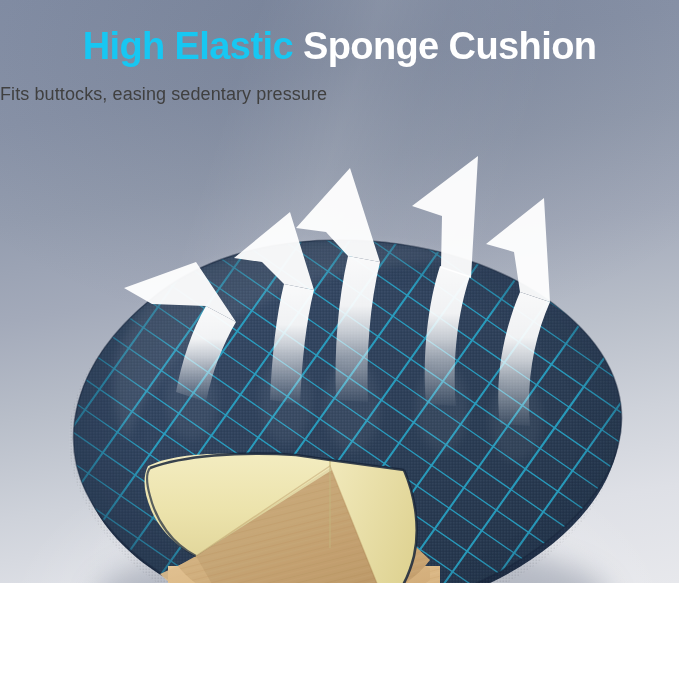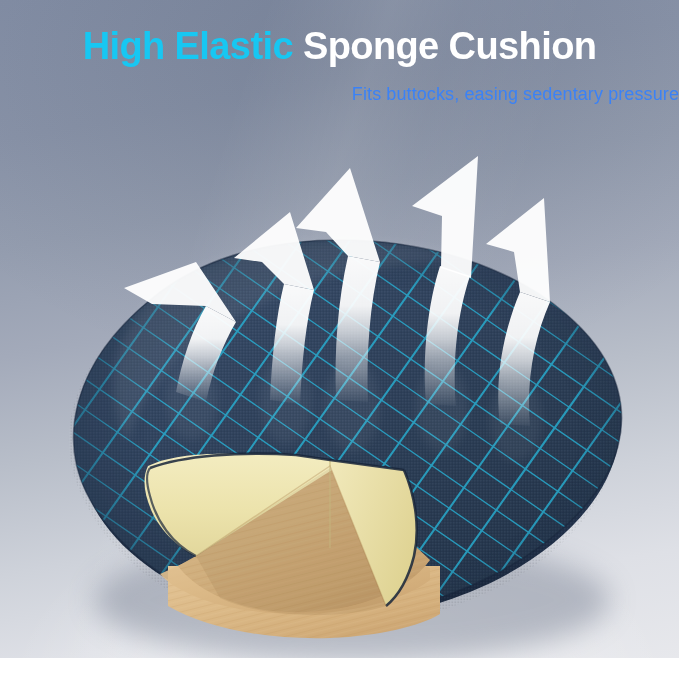--- a/index.html
+++ b/index.html
@@ -4,21 +4,21 @@
 <style>
   html, body {
     margin: 0;
     padding: 0;
     background: #ffffff;
   }
 
   #scene {
     position: relative;
     width: 679px;
-    height: 658px;
+    height: 583px;
     overflow: hidden;
     font-family: "Liberation Sans", sans-serif;
     user-select: none;
   }
 
   
   .bg-base {
     position: absolute;
     inset: 0;
     background:
@@ -71,24 +71,24 @@
     line-height: 1.1;
     white-space: nowrap;
   }
   .title .accent { color: #17c7f2; }
   .title .plain  { color: #ffffff; }
 
   .subtitle {
     position: absolute;
     left: 0; right: 0;
     top: 84px;
-    text-align: right;
+    text-align: left;
     font-size: 18px;
     font-weight: 400;
-    color: #3b82f6;
+    color: #404040;
     letter-spacing: 0.1px;
     white-space: nowrap;
   }
 
   
   .stage {
     position: absolute;
     inset: 0;
   }
   .stage svg { display: block; width: 679px; height: 679px; }

